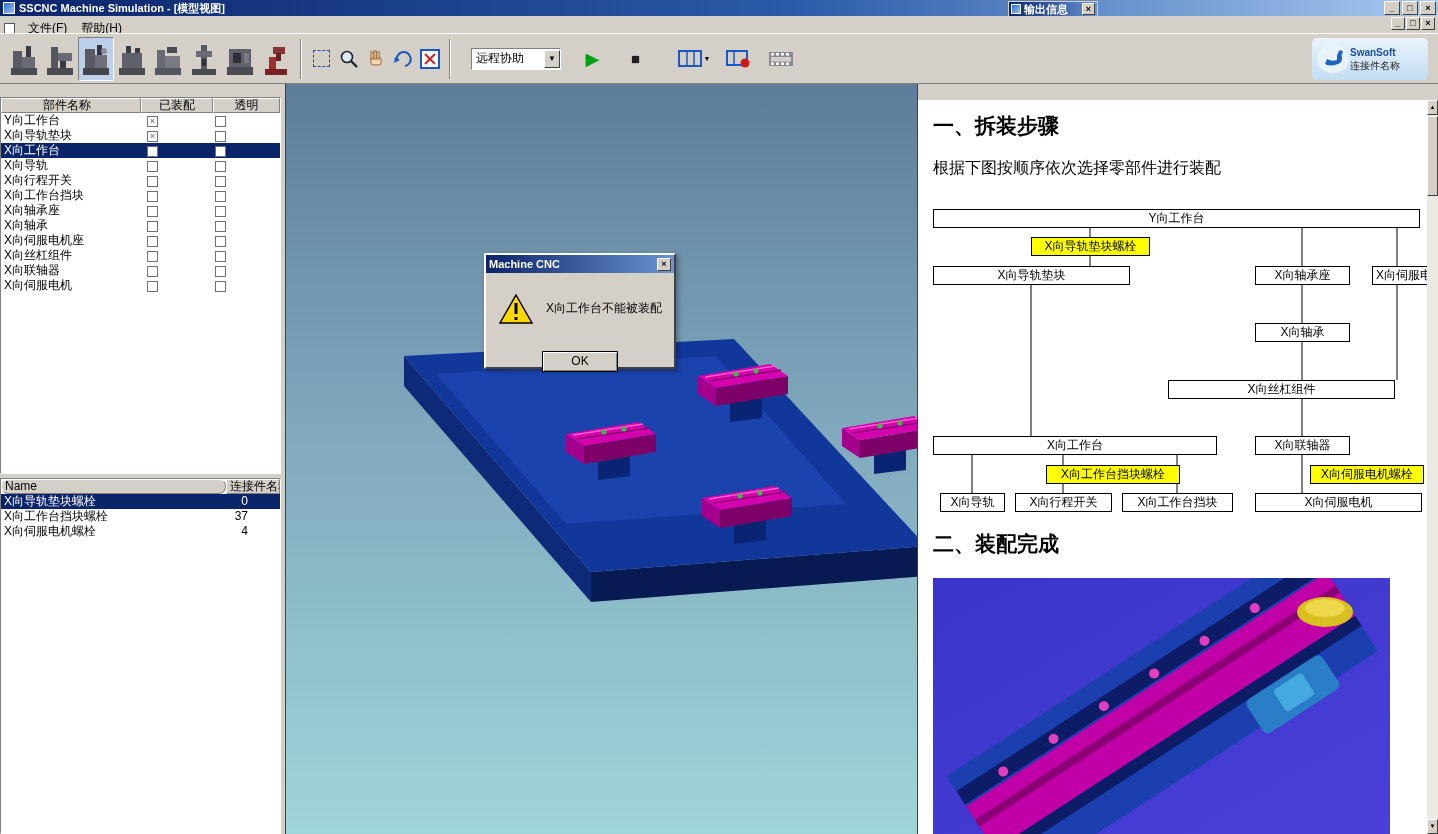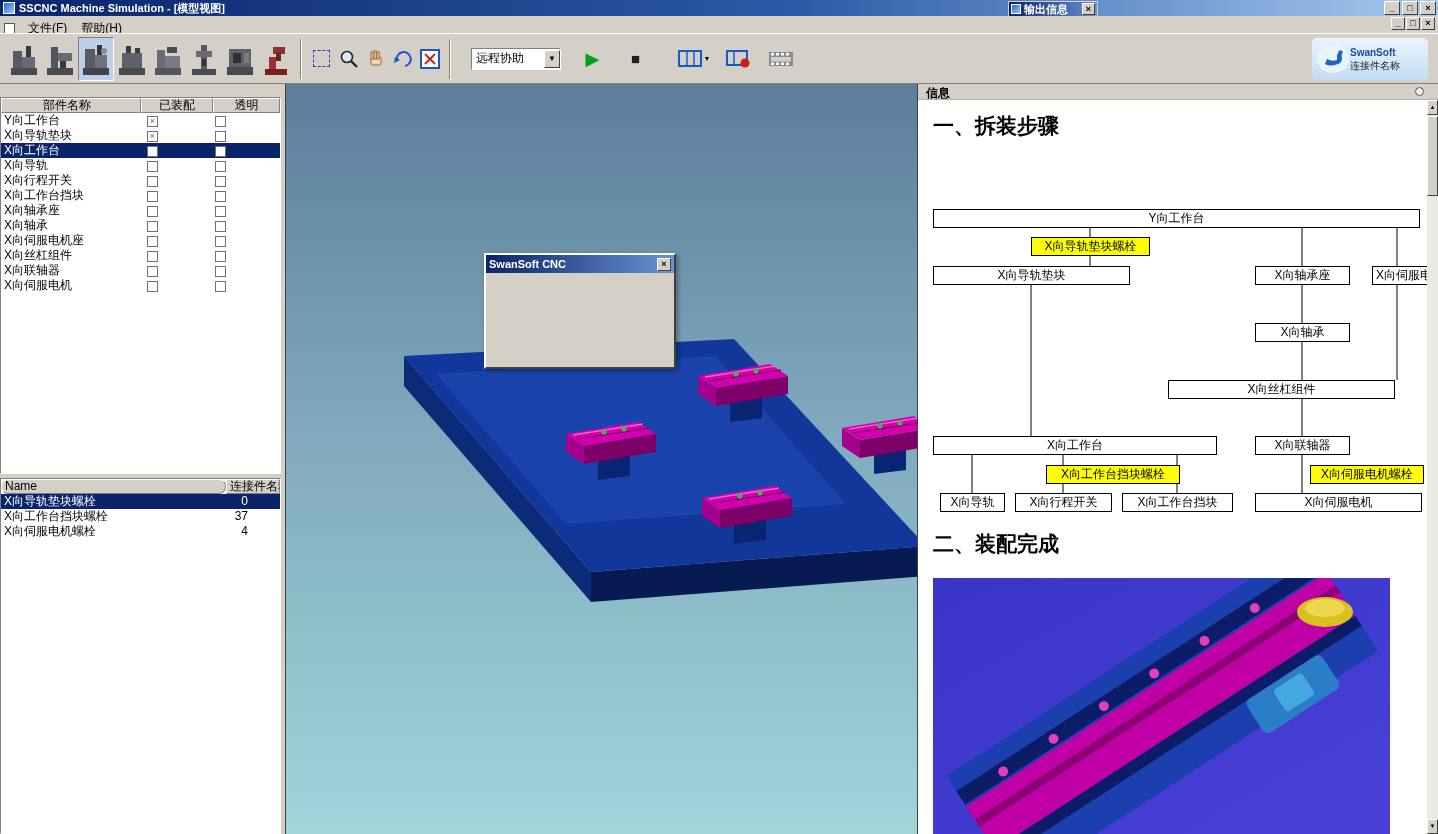--- a/index.html
+++ b/index.html
@@ -382,34 +382,40 @@
       <polygon points="150,290 430,272 560,420 280,440" fill="#1a43ad"></polygon>
 
       <use href="#gblock" transform="translate(412,280)"></use>
       <use href="#gblock" transform="translate(280,338)"></use>
       <use href="#gblock" transform="translate(556,332)"></use>
       <use href="#gblock" transform="translate(416,402)"></use>
     </svg>
 
     <div class="dialog">
       <div class="dtitle">
-        <span>SwanSoft CNC</span>
+        <span>Machine CNC</span>
         <span class="winbtn">×</span>
       </div>
+      <div class="dbody">
+        <svg width="34" height="32" style="position:absolute;left:13px;top:20px;">
+          <polygon points="17,2 33,30 1,30" fill="#ffd800" stroke="#000" stroke-width="1.5"></polygon>
+          <rect x="15.5" y="10" width="3" height="11" fill="#000"></rect>
+          <rect x="15.5" y="24" width="3" height="3" fill="#000"></rect>
+        </svg>
+        <span style="position:absolute;left:60px;top:27px;">X向工作台不能被装配</span>
+        <span class="okbtn">OK</span>
+      </div>
     </div>
   </div>
 
   <div class="abs infopanel">
-    <div class="infohead">
-      <span>信息</span>
-      <span class="pinicon"></span>
-    </div>
 
     <div class="infocontent">
       <div class="h1" style="top:12px;">一、拆装步骤</div>
+      <div class="ptext" style="top:58px;">根据下图按顺序依次选择零部件进行装配</div>
 
       <svg width="510" height="300" style="position:absolute;left:0;top:109px;">
         <g stroke="#000" stroke-width="1">
           <line x1="172" y1="18" x2="172" y2="57"></line>
           <line x1="384" y1="18" x2="384" y2="57"></line>
           <line x1="479" y1="18" x2="479" y2="57"></line>
           <line x1="113" y1="75" x2="113" y2="227"></line>
           <line x1="384" y1="75" x2="384" y2="114"></line>
           <line x1="384" y1="132" x2="384" y2="171"></line>
           <line x1="384" y1="189" x2="384" y2="227"></line>

